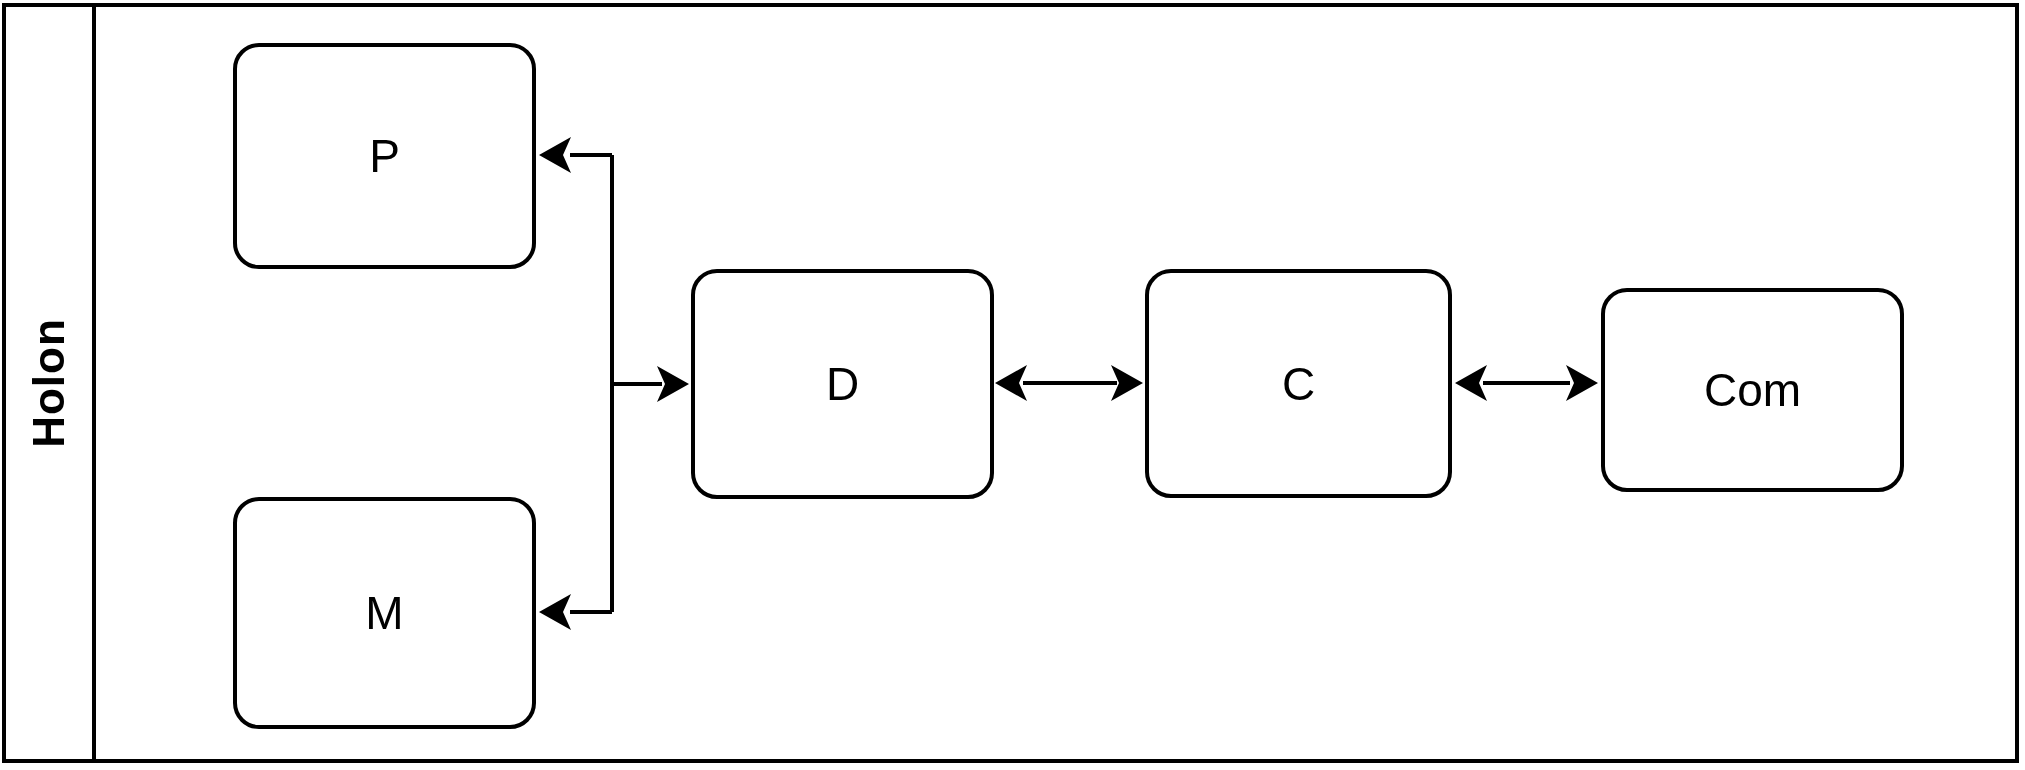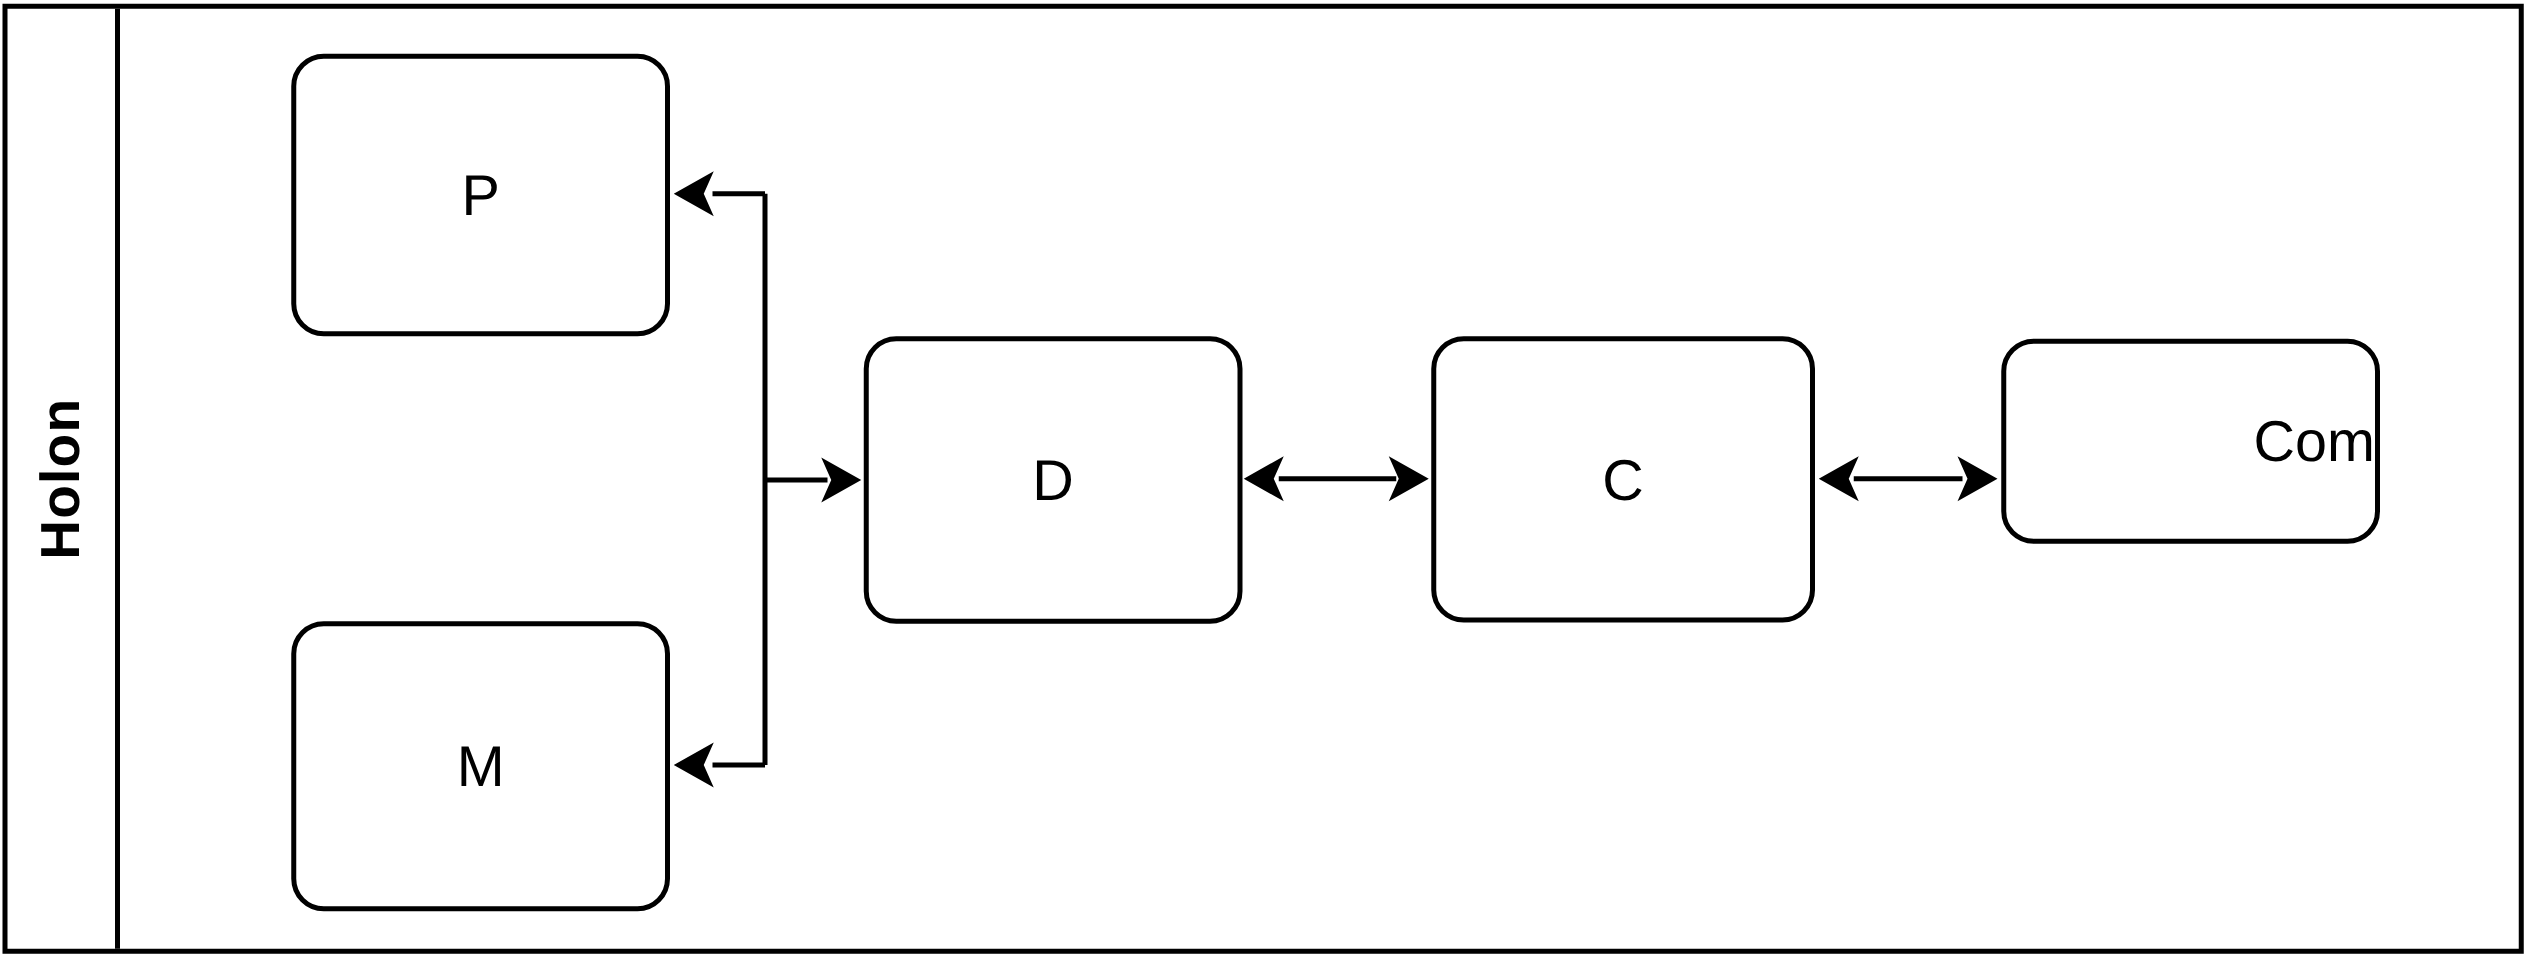--- a/index.html
+++ b/index.html
@@ -29,21 +29,21 @@
     position:absolute;
     border:4px solid #000;border-radius:26px;box-sizing:border-box;
     background:#ffffff;
     display:flex;align-items:center;justify-content:center;
     font-size:46px;
   }
   .node-p  {left:233px; top:43px;  width:303px;height:226px;}
   .node-m  {left:233px; top:497px; width:303px;height:232px;}
   .node-d  {left:691px; top:269px; width:303px;height:230px;}
   .node-c  {left:1145px;top:269px; width:307px;height:229px;}
-  .node-com{left:1601px;top:271px; width:303px;height:164px;justify-content:flex-end;}
+  .node-com{left:1601px;top:288px; width:303px;height:204px;}
   .connectors{
     position:absolute;left:0;top:0;width:2025px;height:770px;
     pointer-events:none;
   }
   .connectors path{stroke:#000;stroke-width:4;fill:none;}
   .connectors polygon{fill:#000;stroke:none;}
 </style>
 </head>
 <body>
 

